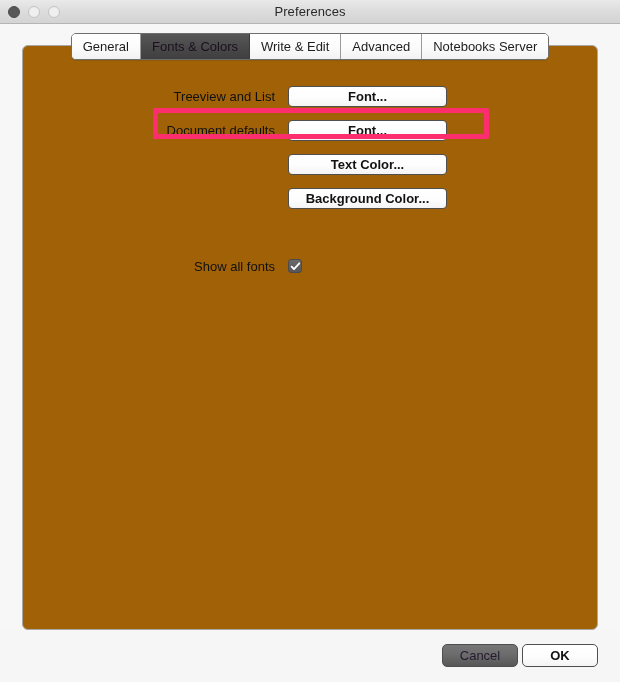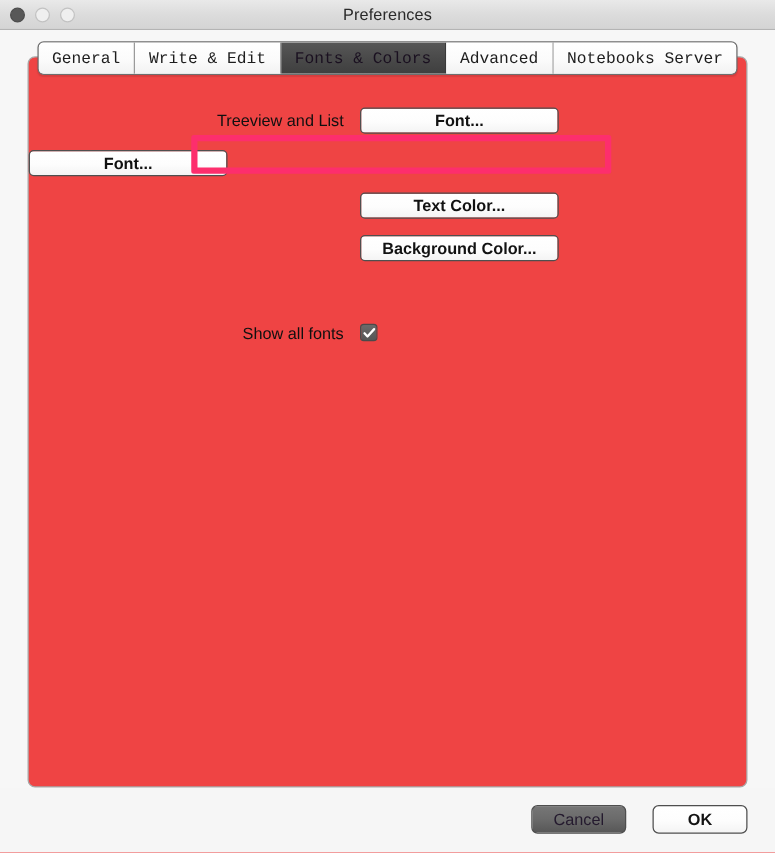--- a/index.html
+++ b/index.html
@@ -67,21 +67,20 @@
   
   .tabbar {
     position: absolute;
     left: 0;
     top: 33px;
     width: 620px;
     height: 26px;
     display: flex;
     justify-content: center;
     z-index: 4;
-    font-family: Liberation Mono, monospace;
   }
   .tabs {
     display: flex;
     height: 25px;
     border: 1px solid #6e6e6e;
     border-radius: 5px;
     overflow: hidden;
     background: #fff;
     box-shadow: 0 1px 1px rgba(0,0,0,0.10);
   }
@@ -105,21 +104,21 @@
   }
 
   
   .panel {
     position: absolute;
     left: 22px;
     top: 45px;
     width: 576px;
     height: 585px;
     box-sizing: border-box;
-    background: #ef4444;
+    background: #a16207;
     border: 1px solid #a8a8a8;
     border-radius: 6px;
   }
 
   .form {
     position: absolute;
     left: 0;
     top: 33px;
     width: 100%;
   }
@@ -189,21 +188,21 @@
     position: absolute;
     left: 0;
     top: 640px;
     width: 620px;
     height: 30px;
     display: flex;
     justify-content: flex-end;
     align-items: center;
     padding-right: 22px;
     box-sizing: border-box;
-    gap: 21px;
+    gap: 4px;
   }
   .dlg-btn {
     width: 76px;
     height: 23px;
     box-sizing: border-box;
     border-radius: 5px;
     font-size: 13px;
     display: flex;
     align-items: center;
     justify-content: center;
@@ -239,20 +238,21 @@
 
   <div class="panel">
     <div class="form">
 
       <div class="row">
         <div class="row-label">Treeview and List</div>
         <button class="btn">Font...</button>
       </div>
 
       <div class="row">
+        <div class="row-label">Document defaults</div>
         <button class="btn">Font...</button>
       </div>
 
       <div class="row">
         <div class="row-label"></div>
         <button class="btn">Text Color...</button>
       </div>
 
       <div class="row">
         <div class="row-label"></div>
@@ -271,22 +271,22 @@
           </svg>
         </div>
       </div>
 
     </div>
   </div>
 
   <div class="tabbar">
     <div class="tabs">
       <div class="tab">General</div>
+      <div class="tab selected">Fonts &amp; Colors</div>
       <div class="tab">Write &amp; Edit</div>
-      <div class="tab selected">Fonts &amp; Colors</div>
       <div class="tab">Advanced</div>
       <div class="tab">Notebooks Server</div>
     </div>
   </div>
 
   <div class="highlight"></div>
 
   <div class="bottom-bar">
     <button class="dlg-btn cancel">Cancel</button>
     <button class="dlg-btn ok">OK</button>

